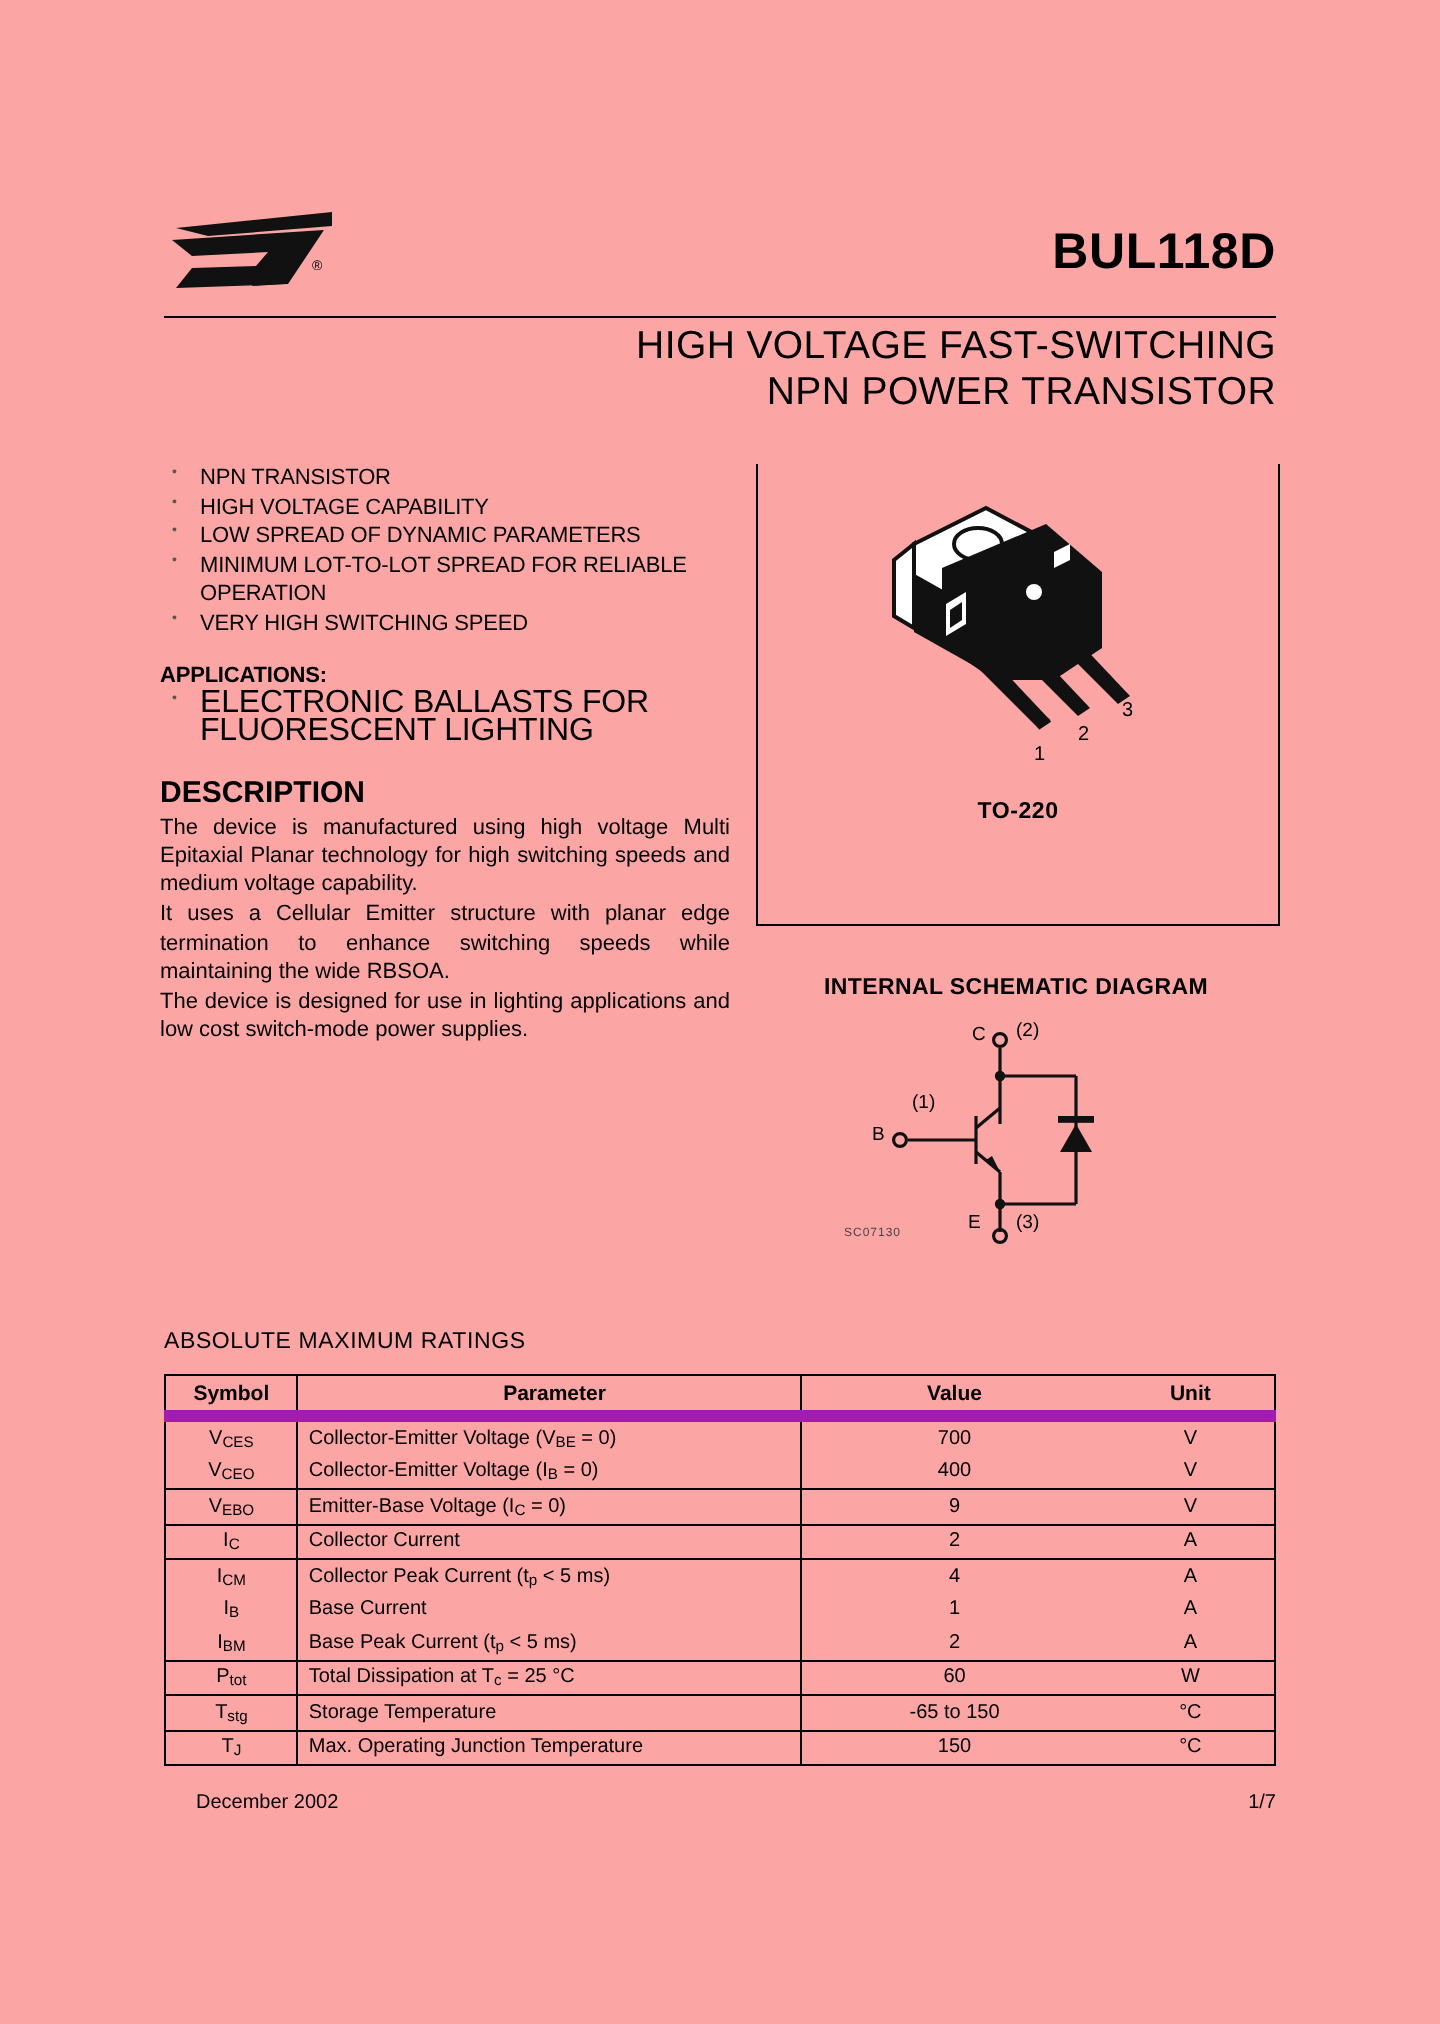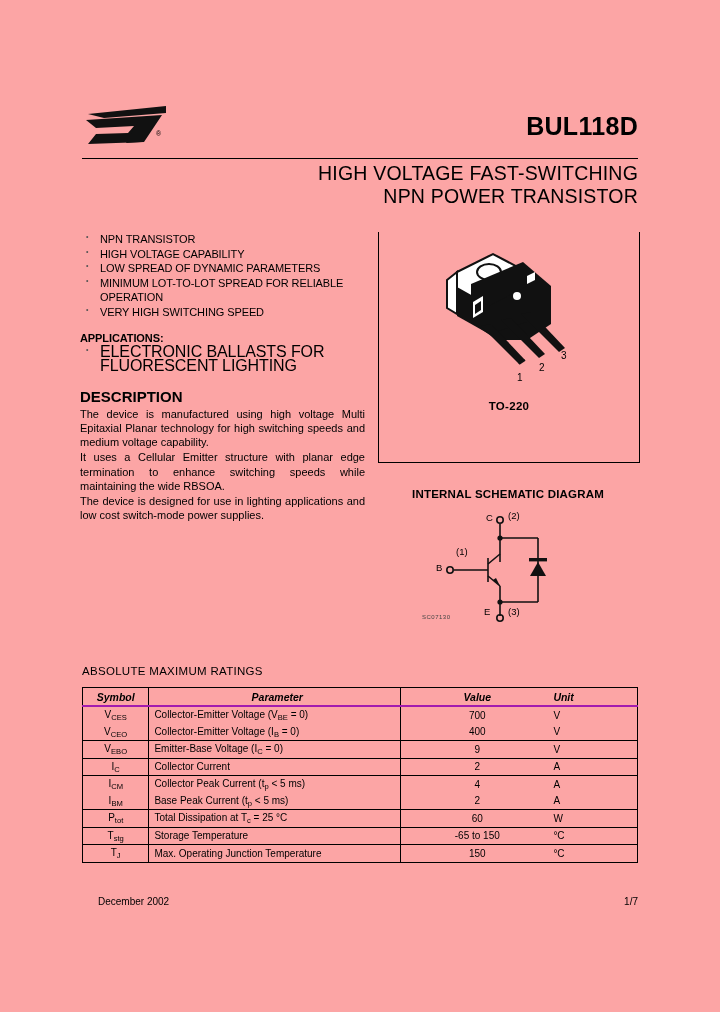--- a/index.html
+++ b/index.html
@@ -220,24 +220,24 @@
     height: 17px;
     vertical-align: middle;
   }
   table.amr td {
     height: 16.5px;
     vertical-align: middle;
   }
   .c-sym  { width: 66px;  text-align: center; }
   .c-par  { width: 250px; text-align: left; padding-left: 5px !important; }
   .c-val  { width: 155px; text-align: center; }
-  .c-unit { width: 85px;  text-align: left; }
-
-  
-  table.amr tr.hdr th { border-top: 1px solid #000; border-bottom: 2px solid #a21caf; font-style: italic; }
+  .c-unit { width: 85px;  text-align: center; }
+
+  
+  table.amr tr.hdr th { border-top: 1px solid #000; border-bottom: 6px solid #a21caf; }
   table.amr td.c-sym, table.amr th.c-sym { border-left: 1px solid #000; border-right: 1px solid #000; }
   table.amr td.c-par, table.amr th.c-par { border-right: 1px solid #000; }
   table.amr td.c-unit, table.amr th.c-unit { border-right: 1px solid #000; }
   table.amr tr.sep td { border-bottom: 1px solid #000; }
   table.amr tr.last td { border-bottom: 1px solid #000; }
 
   sub { font-size: 7.6px; vertical-align: -1.5px; }
 
   
   .footer {
@@ -411,20 +411,26 @@
           <td class="c-par">Collector Current</td>
           <td class="c-val">2</td>
           <td class="c-unit">A</td>
         </tr>
         <tr>
           <td class="c-sym">I<sub>CM</sub></td>
           <td class="c-par">Collector Peak Current (t<sub>p</sub> &lt; 5 ms)</td>
           <td class="c-val">4</td>
           <td class="c-unit">A</td>
         </tr>
+        <tr>
+          <td class="c-sym">I<sub>B</sub></td>
+          <td class="c-par">Base Current</td>
+          <td class="c-val">1</td>
+          <td class="c-unit">A</td>
+        </tr>
         <tr class="sep">
           <td class="c-sym">I<sub>BM</sub></td>
           <td class="c-par">Base Peak Current (t<sub>p</sub> &lt; 5 ms)</td>
           <td class="c-val">2</td>
           <td class="c-unit">A</td>
         </tr>
         <tr class="sep">
           <td class="c-sym">P<sub>tot</sub></td>
           <td class="c-par">Total Dissipation at T<sub>c</sub> = 25 °C</td>
           <td class="c-val">60</td>

